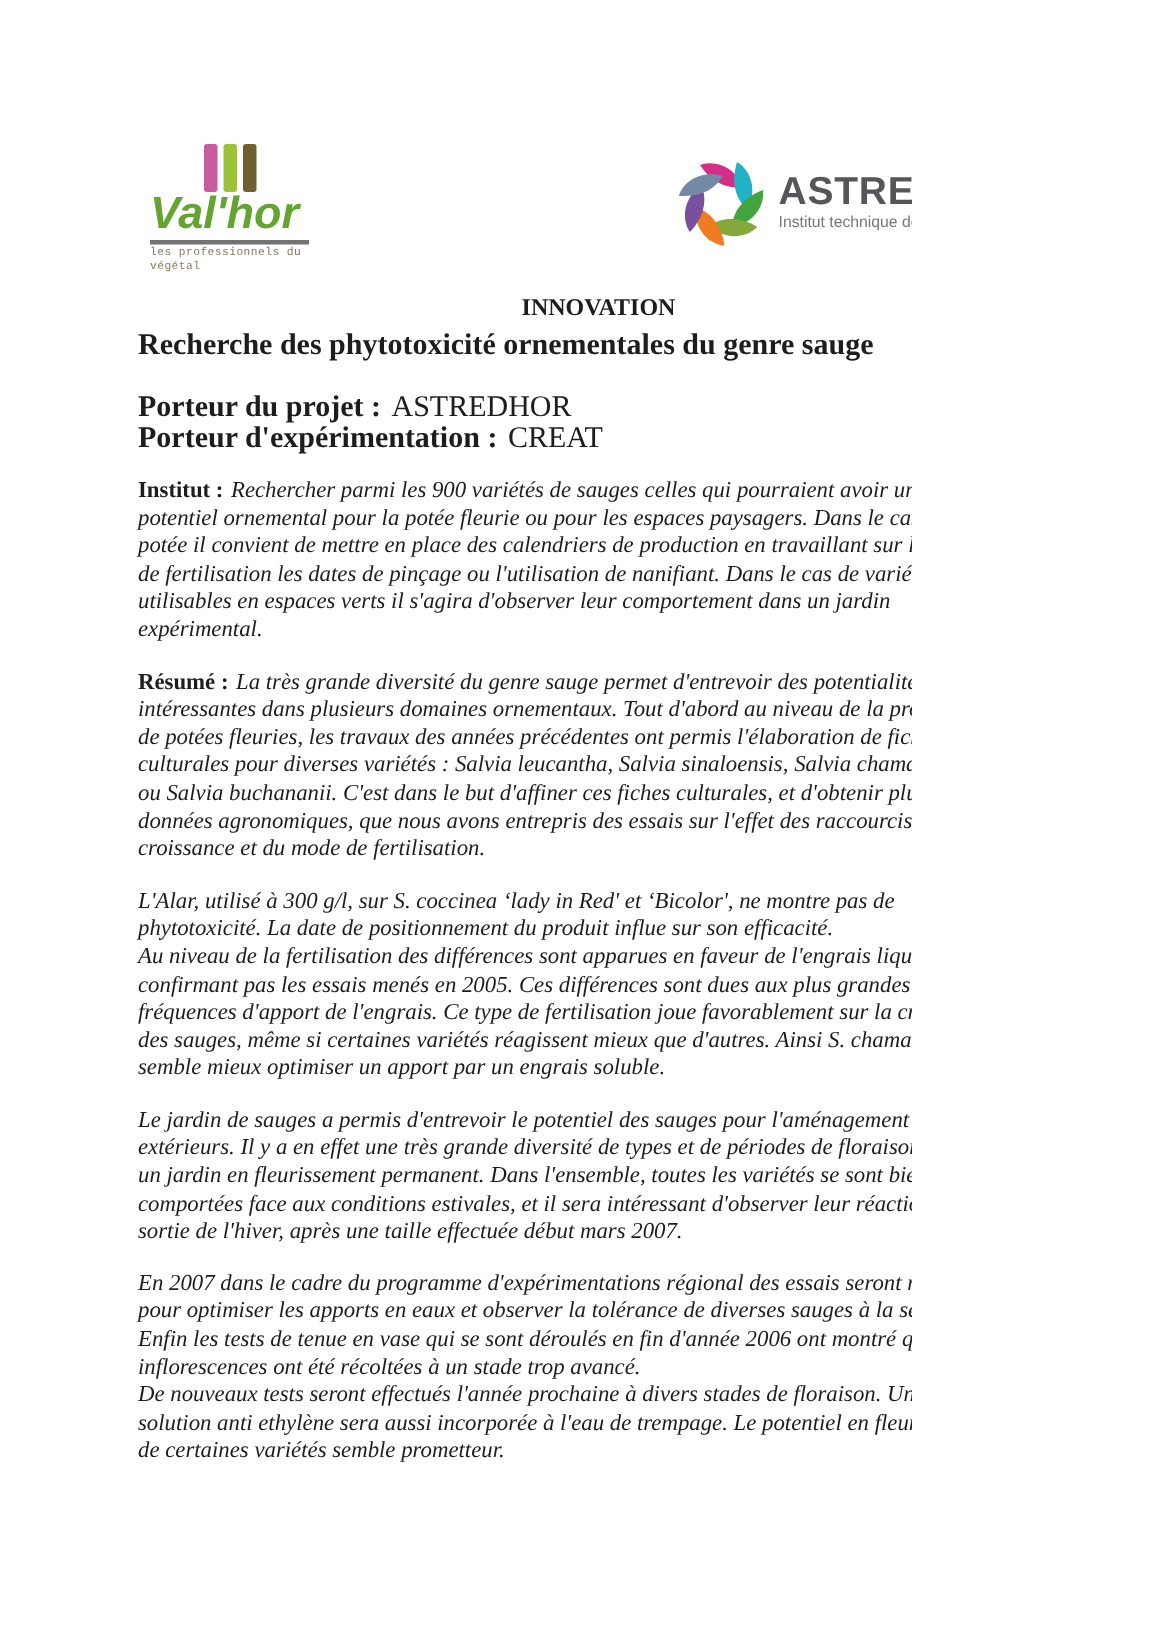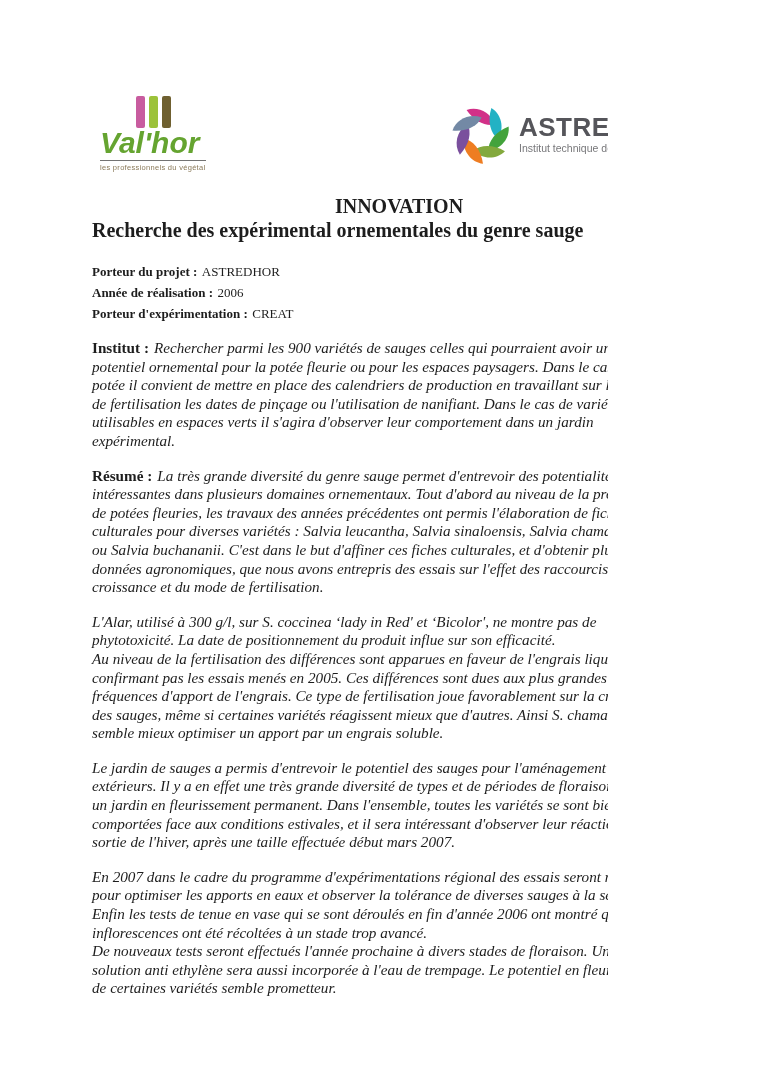--- a/index.html
+++ b/index.html
@@ -21,25 +21,25 @@
   .valhor-bars .b2 { background: var(--valhor_bar2); }
   .valhor-bars .b3 { background: var(--valhor_bar3); }
   .valhor-word {
     font-family: "Liberation Sans", sans-serif;
     font-style: italic; font-weight: bold;
     font-size: 30px; line-height: 31px;
     color: var(--valhor_green);
     margin-top: -1px;
   }
   .valhor-tag {
-    font-family: Liberation Sans, sans-serif;
+    font-family: Liberation Mono, monospace;
     font-size: 7.5px; line-height: 9px;
     color: var(--valhor_tagline);
     letter-spacing: 0.3px;
-    border-top: 1px solid #737373;
+    border-top: 3px solid #737373;
     margin-top: 2px; padding-top: 2px;
     width: 106px;
   }
 
   
   .astredhor { position: absolute; left: 448px; top: 101px; display: flex; align-items: center; gap: 5px; }
   .pinwheel { width: 66px; height: 66px; flex: 0 0 auto; }
   .ast-word {
     font-family: "Liberation Sans", sans-serif;
     font-weight: bold; font-size: 26px; line-height: 26px;
@@ -47,29 +47,29 @@
   }
   .ast-tag {
     font-family: "Liberation Sans", sans-serif;
     font-size: 10.5px; line-height: 12px;
     color: var(--astredhor_tagline); margin-top: 2px;
   }
 
   
   .content { position: absolute; left: 92px; top: 194px; width: 614px; }
   .kicker {
-    font-size: 20px; line-height: 24px; font-weight: bold;
+    font-size: 16px; line-height: 24px; font-weight: bold;
     text-align: center; margin: 0;
   }
   .title {
     font-size: 20px; line-height: 24px; font-weight: bold;
     margin: 0 0 19px 0;
   }
   .meta { margin: 0 0 15px 0; }
-  .meta p { margin: 0; font-size: 13px; line-height: 21px; }
+  .meta p { margin: 0; font-size: 20px; line-height: 21px; }
   .meta b { margin-right: 0.35em; }
 
   .para { margin: 0 0 16px 0; font-size: 15.2px; line-height: 18.6px; }
   .para b { margin-right: 0.33em; }
   .para b:empty { display: none; margin: 0; }
   .plines { white-space: pre; font-style: italic; }
 </style>
 </head>
 <body>
 
@@ -98,25 +98,24 @@
       </g>
     </svg>
     <div>
       <div class="ast-word">ASTREDHOR</div>
       <div class="ast-tag">Institut technique de l'horticulture</div>
     </div>
   </div>
 
   <main class="content">
     <h1 class="kicker">INNOVATION</h1>
-    <h2 class="title">Recherche des expérimental ornementales du genre sauge</h2>
+    <h2 class="title">Recherche des phytotoxicité ornementales du genre sauge</h2>
 
     <div class="meta">
       <p><b>Porteur du projet :</b><span>ASTREDHOR</span></p>
-      <p><b>Année de réalisation :</b><span>2006</span></p>
       <p><b>Porteur d'expérimentation :</b><span>CREAT</span></p>
     </div>
 
     <p class="para"><b>Institut :</b><span class="plines">Rechercher parmi les 900 variétés de sauges celles qui pourraient avoir un
 potentiel ornemental pour la potée fleurie ou pour les espaces paysagers. Dans le cas de la
 potée il convient de mettre en place des calendriers de production en travaillant sur les modes
 de fertilisation les dates de pinçage ou l'utilisation de nanifiant. Dans le cas de variétés
 utilisables en espaces verts il s'agira d'observer leur comportement dans un jardin
 expérimental.</span></p>
 

